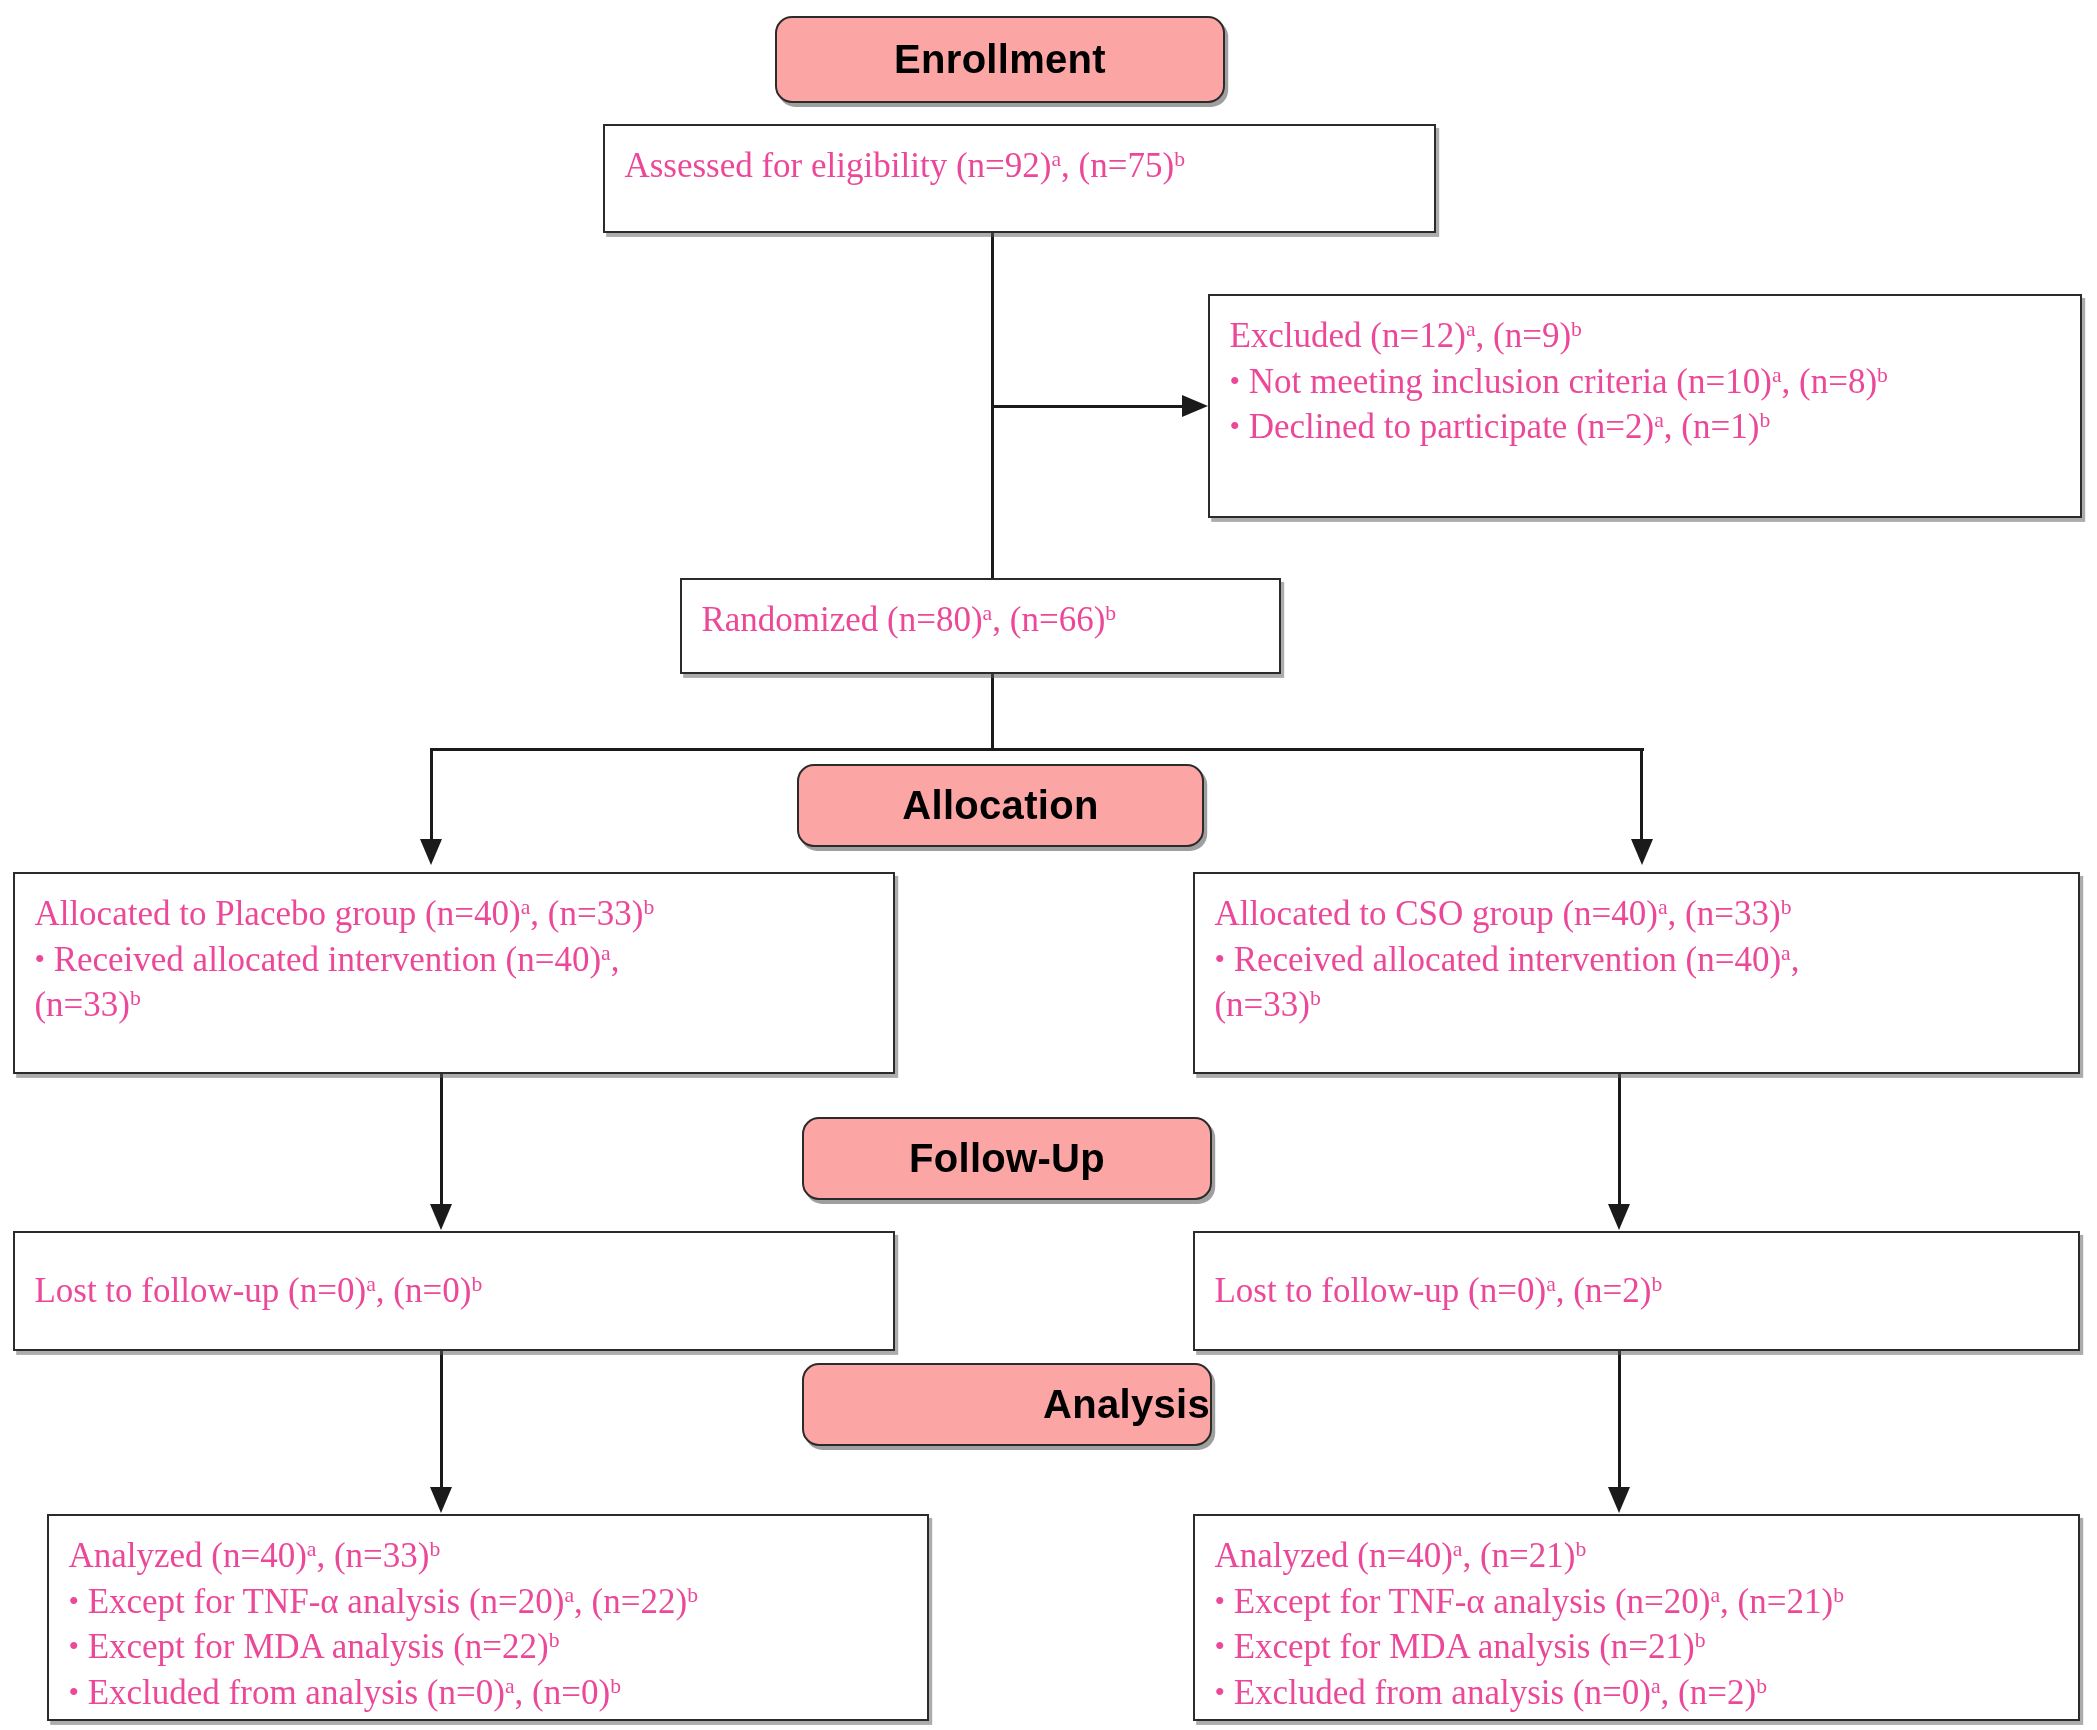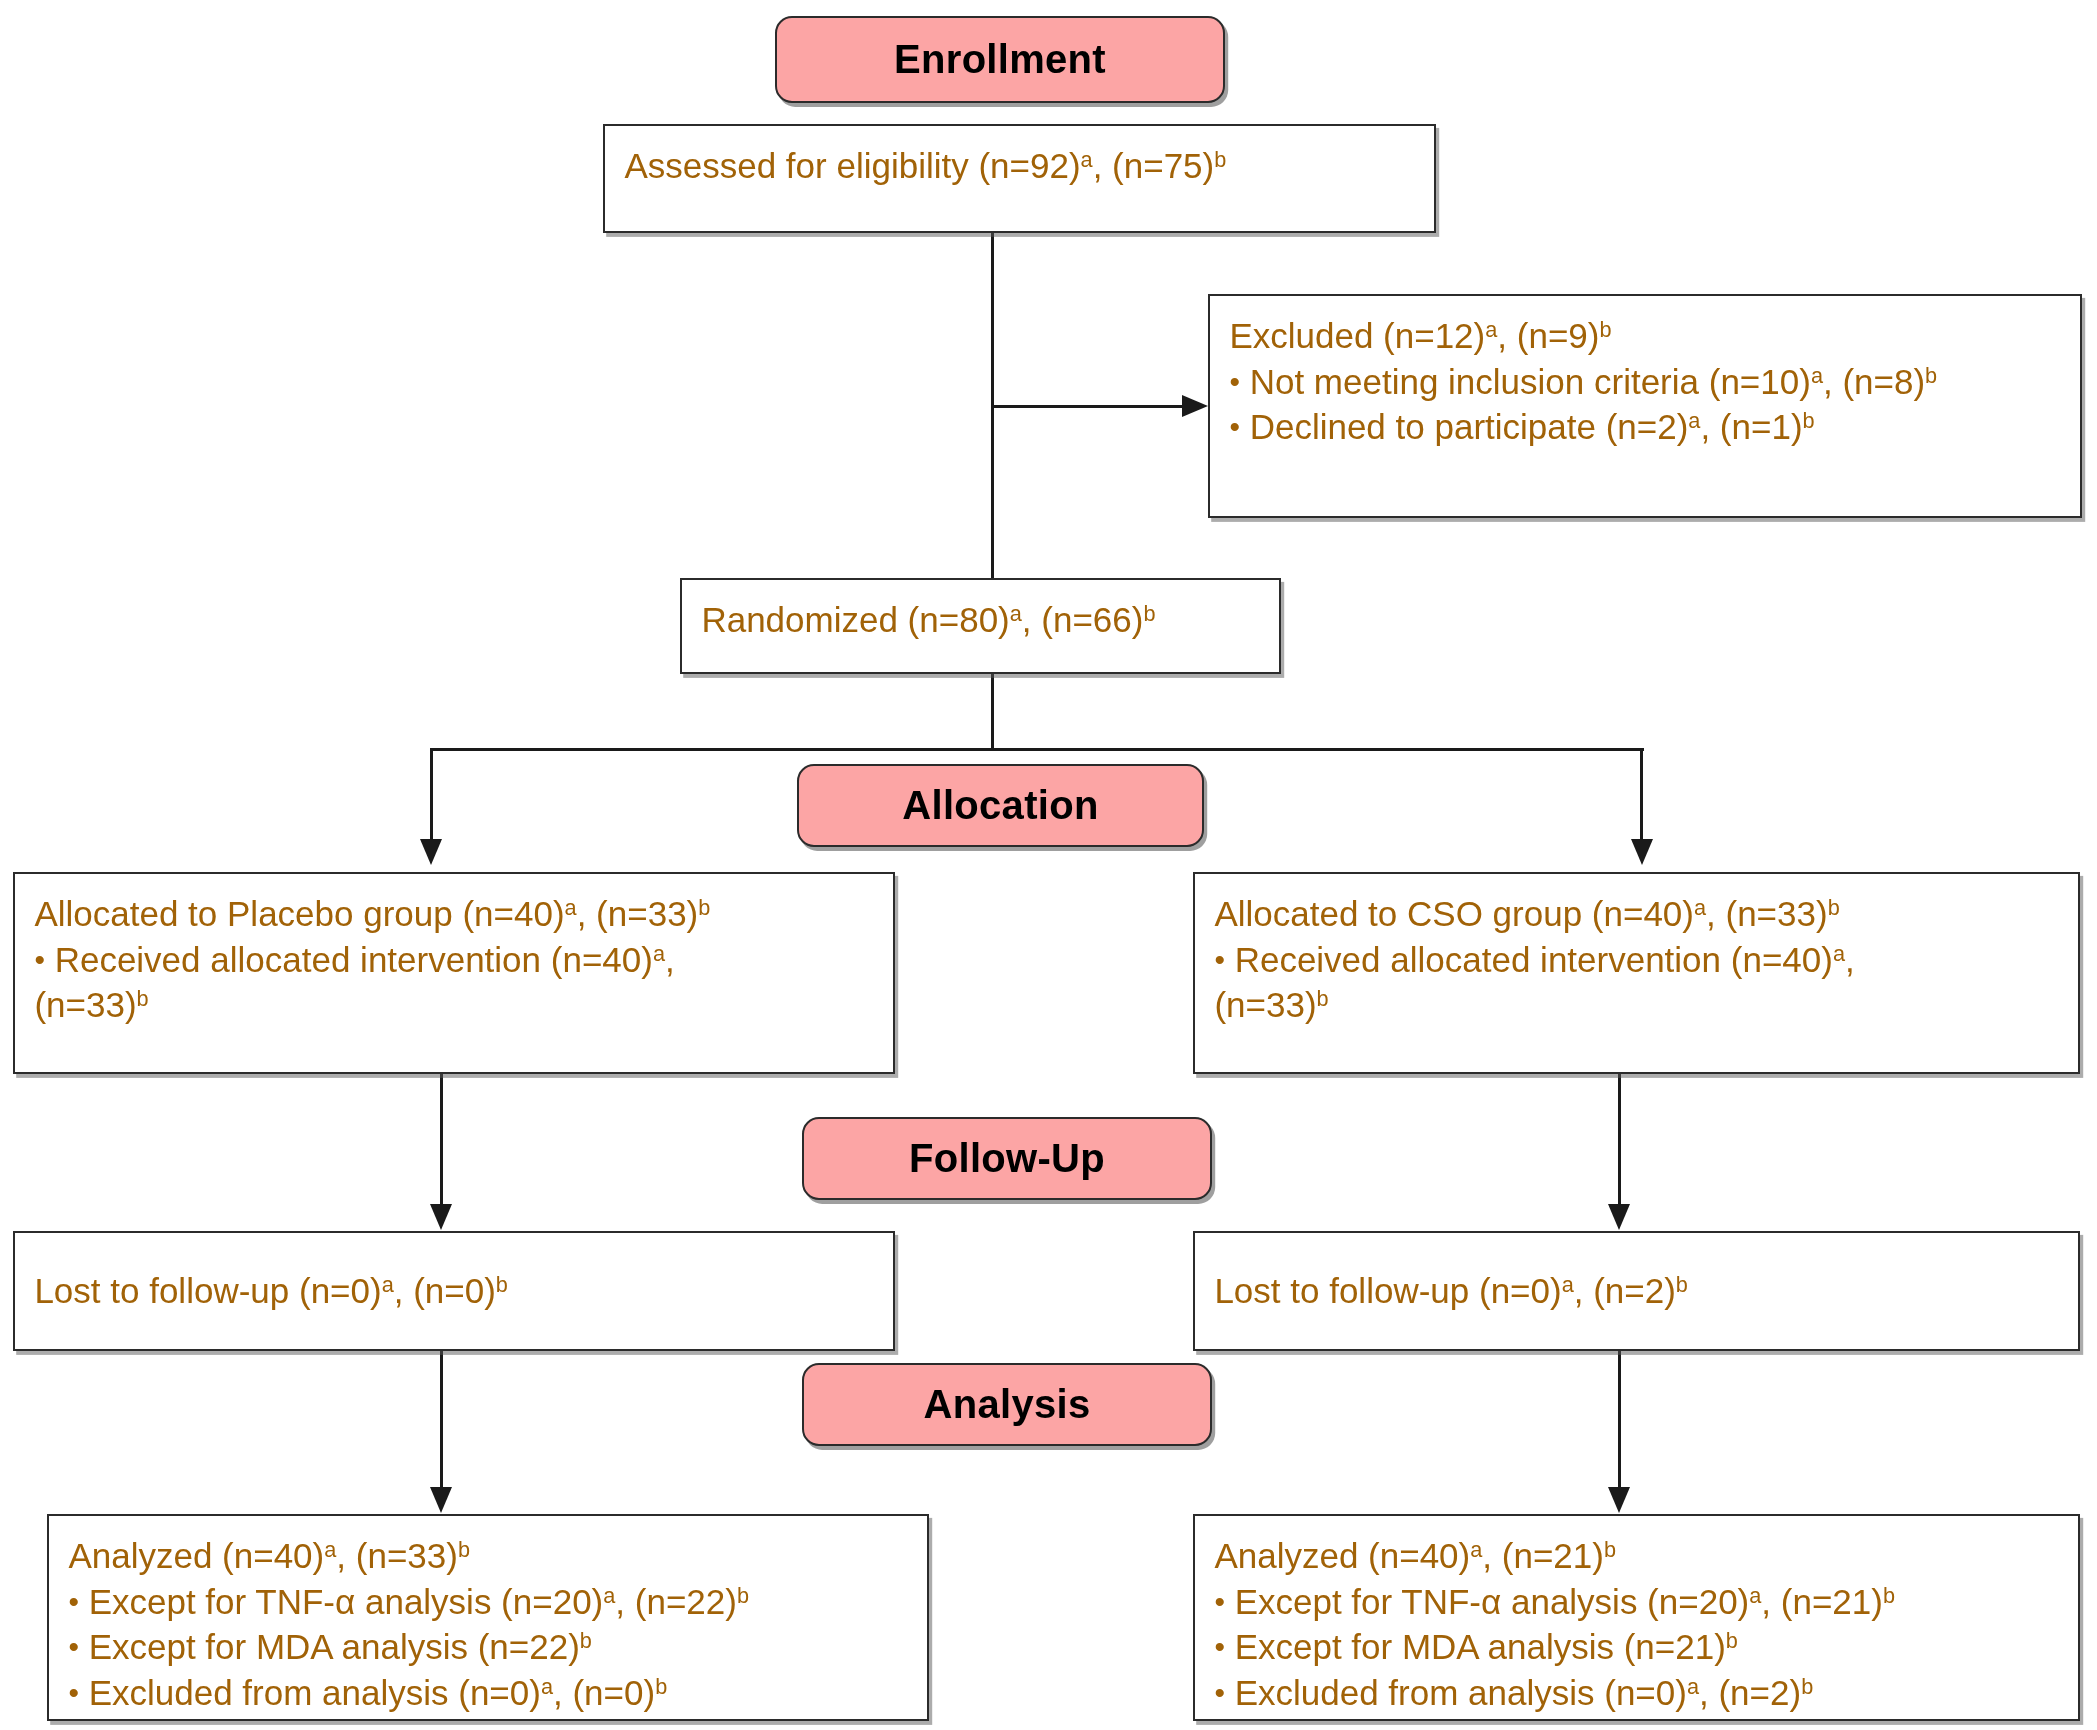--- a/index.html
+++ b/index.html
@@ -36,22 +36,23 @@
   
   .box {
     position: absolute;
     background: #ffffff;
     border: 2.6px solid #2b2b2b;
     box-shadow: 3.2px 3.9px 0 rgba(90,90,90,0.5);
     box-sizing: border-box;
     padding: 17px 19.4px;
     font-size: 35px;
     line-height: 1.30;
-    color: #a16207;
+    color: #ec4899;
     z-index: 4;
+    font-family: Liberation Serif, serif;
   }
   .box .line {
     white-space: nowrap;
   }
   .bullet-line {
     display: block;
     text-indent: -23px;
     padding-left: 23px;
   }
   .bullet {
@@ -171,21 +172,21 @@
   <div class="box" style="left:1193px; top:1231px; width:887px; height:120px; display:flex; align-items:center;">
     <span class="line"><span>Lost to follow-up (n=0)</span><sup>a</sup><span>, (n=2)</span><sup>b</sup></span>
   </div>
 
   <div class="vline" style="left:440px; top:1351px; width:3.2px; height:141px;"></div>
   <div class="arrow-down" style="left:430px; top:1487px;"></div>
 
   <div class="vline" style="left:1618px; top:1351px; width:3.2px; height:141px;"></div>
   <div class="arrow-down" style="left:1608px; top:1487px;"></div>
 
-  <div class="stage" style="left:802px; top:1363px; width:406px; height:79px;">
+  <div class="stage" style="left:802px; top:1363px; width:406px; height:79px;justify-content:flex-end;">
     <span>Analysis</span>
   </div>
 
   <div class="box" style="left:13px; top:1514px; width:882px; height:207px;margin-left:34px;">
     <span class="line"><span>Analyzed (n=40)</span><sup>a</sup><span>, (n=33)</span><sup>b</sup></span>
     <span class="line bullet-line"><span class="bullet">•</span>
       <span>Except for TNF-α analysis (n=20)</span><sup>a</sup><span>, (n=22)</span><sup>b</sup></span>
     <span class="line bullet-line"><span class="bullet">•</span>
       <span>Except for MDA analysis (n=22)</span><sup>b</sup></span>
     <span class="line bullet-line"><span class="bullet">•</span>

